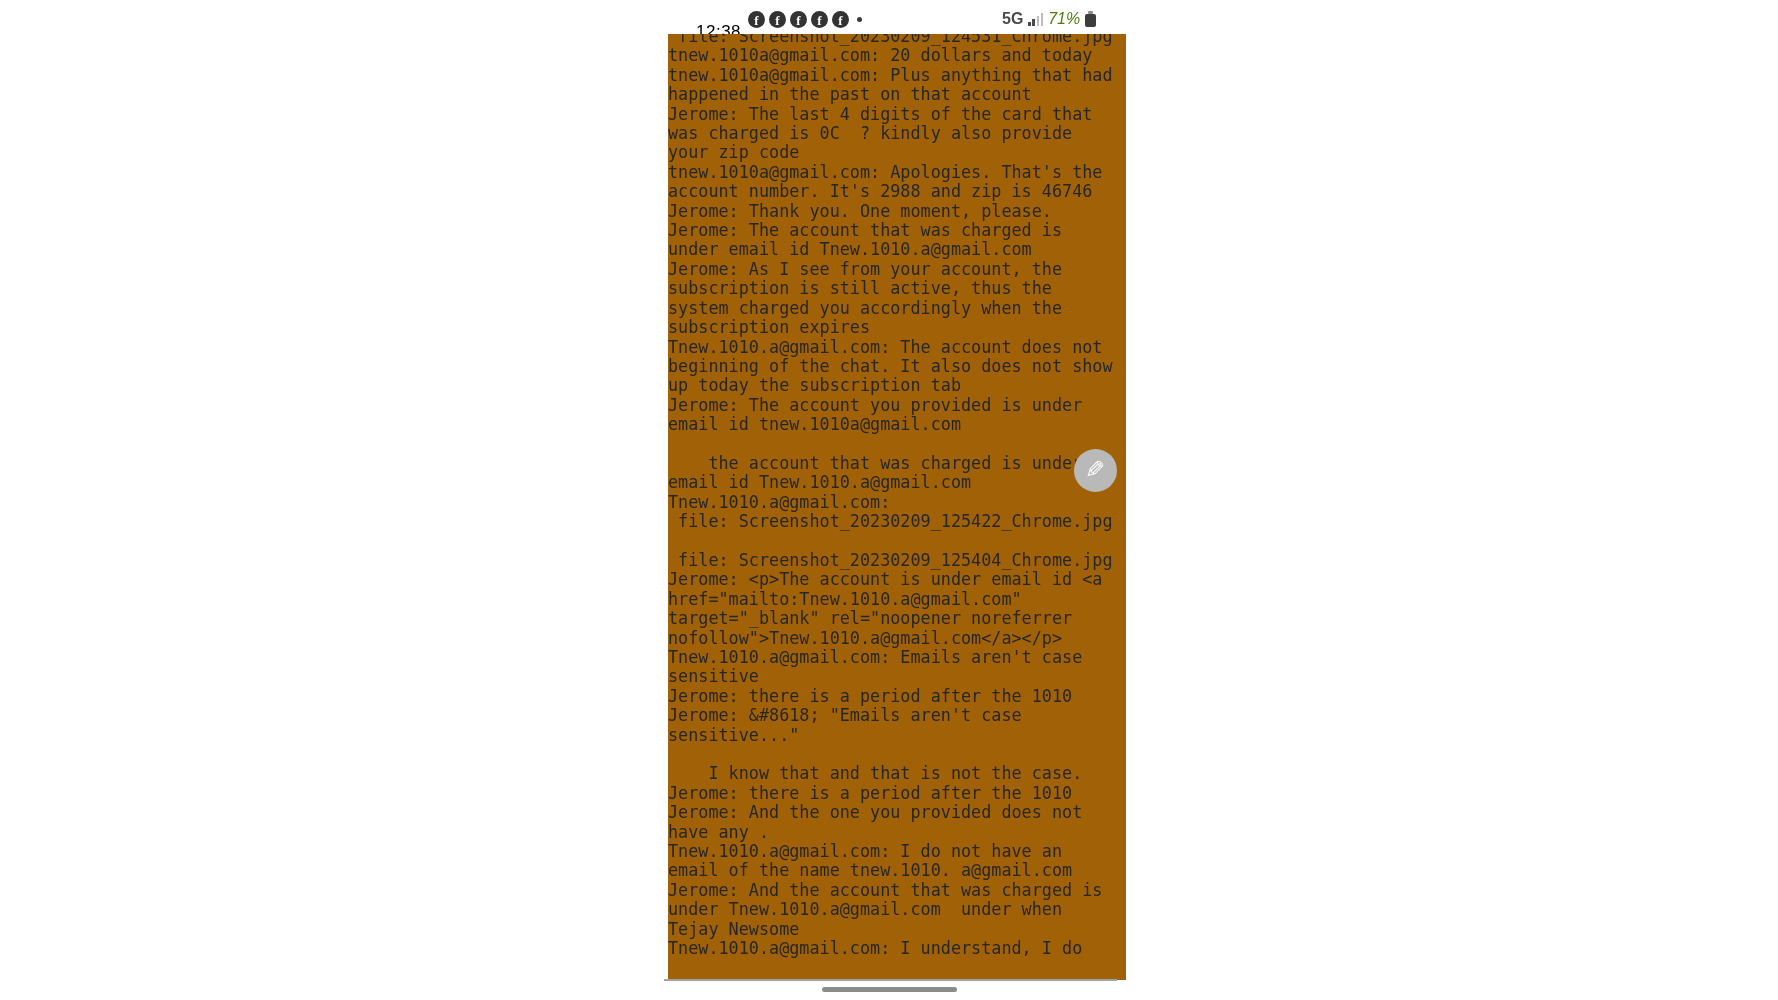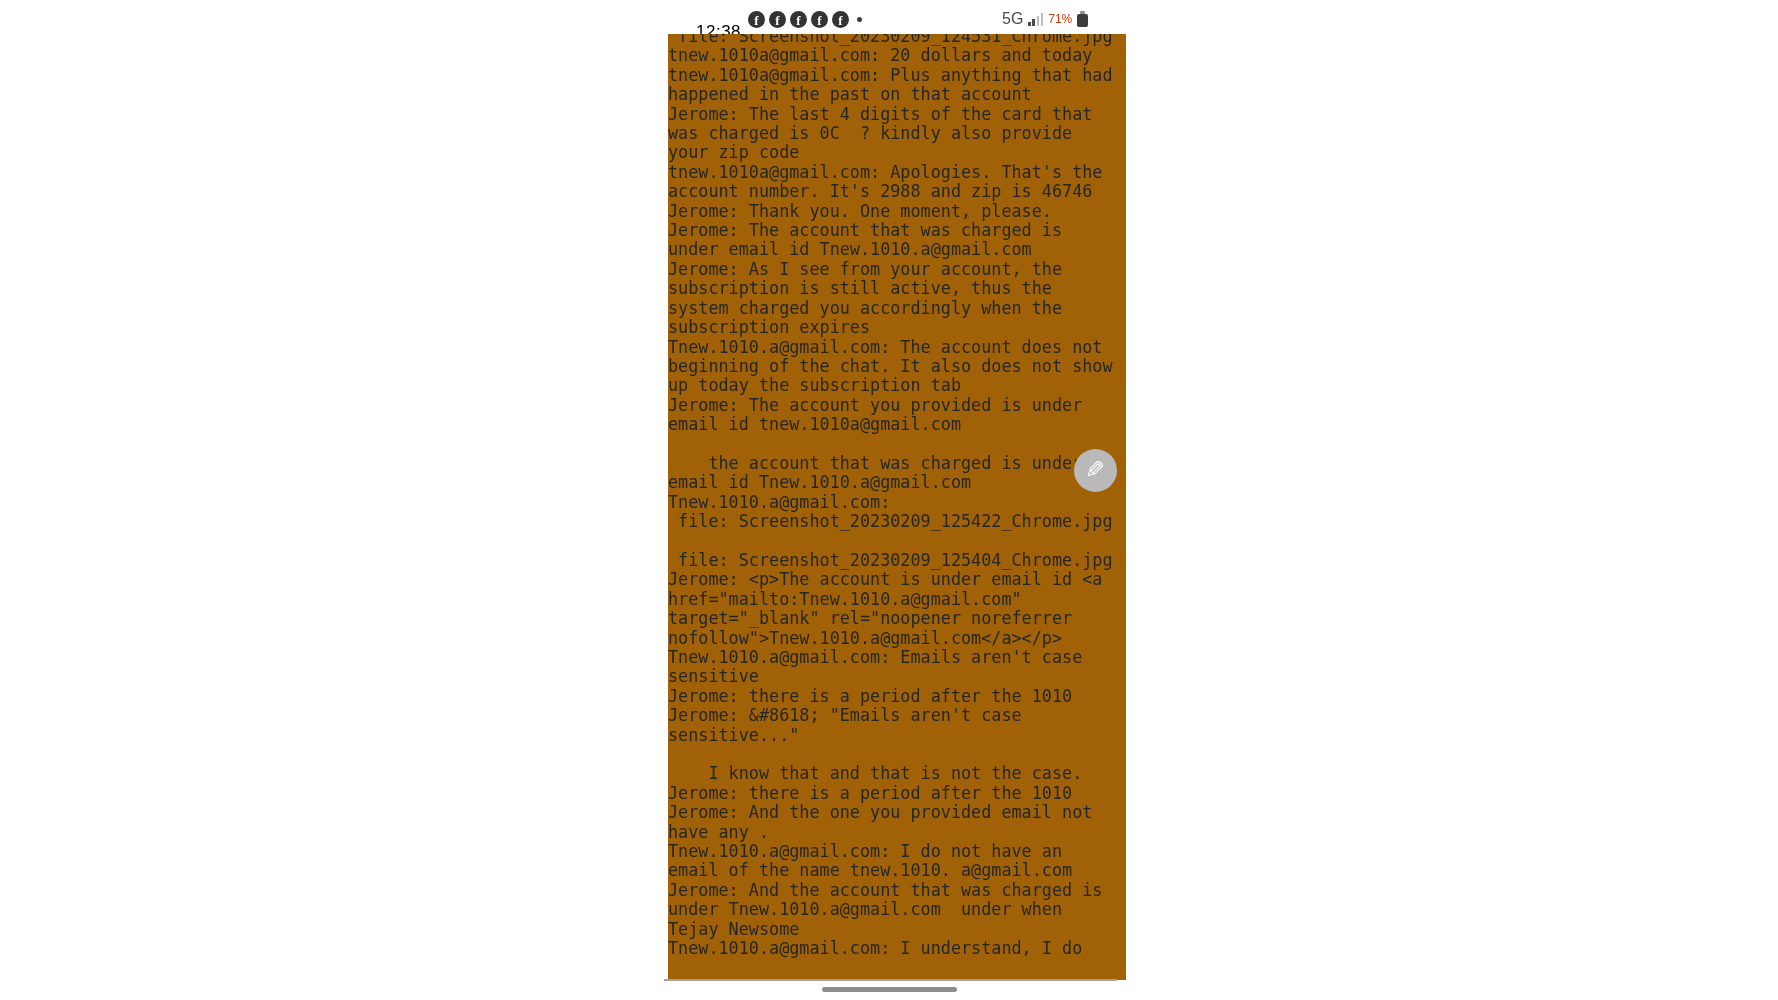--- a/index.html
+++ b/index.html
@@ -12,28 +12,28 @@
   .sb-icons { position: absolute; left: 748px; top: 11px; display: flex; gap: 4px; align-items: center; }
   .fb-icon {
     width: 17px; height: 17px; border-radius: 50%;
     background: #333333; color: #ffffff;
     font-family: "Liberation Serif", serif; font-weight: bold; font-size: 13px;
     display: flex; align-items: flex-end; justify-content: center; line-height: 15px;
     overflow: hidden;
   }
   .sb-dot { width: 5px; height: 5px; border-radius: 50%; background: #3a3a3a; margin-left: 4px; }
   .sb-right { position: absolute; left: 1002px; top: 10px; display: flex; align-items: center; gap: 5px; }
-  .sb-network { font-size: 16px; font-weight: normal; color: #4a4a4a; }
+  .sb-network { font-size: 16px; font-weight: bold; color: #4a4a4a; }
   .signal-icon { display: flex; align-items: flex-end; gap: 1.5px; height: 13px; }
   .signal-icon i { display: block; width: 2.6px; }
   .signal-icon .b1 { height: 4px;  background: #4a4a4a; }
   .signal-icon .b2 { height: 7px;  background: #4a4a4a; }
   .signal-icon .b3 { height: 10px; background: #bdbdbd; }
   .signal-icon .b4 { height: 13px; background: #bdbdbd; }
-  .sb-battery-pct { font-size: 12px; color: #c2410c; }
+  .sb-battery-pct { font-size: 16px; color: #4d7c0f; font-style: italic; }
   .battery-icon { width: 11px; height: 16px; position: relative; }
   .battery-icon .cap { position: absolute; top: 0; left: 3px; width: 5px; height: 2.5px; background: #8e8e8e; border-radius: 1px; }
   .battery-icon .body { position: absolute; top: 2.5px; left: 0; width: 11px; height: 13.5px; background: #3d3d3d; border-radius: 2px; }
 
   
   .doc {
     position: absolute; left: 668px; top: 34px; width: 458px; height: 946px;
     overflow: hidden; background: #a16207;
   }
   .doc-lines { margin-top: -7px; }
@@ -125,21 +125,21 @@
       <div class="line">target="_blank" rel="noopener noreferrer</div>
       <div class="line">nofollow"&gt;Tnew.1010.a@gmail.com&lt;/a&gt;&lt;/p&gt;</div>
       <div class="line">Tnew.1010.a@gmail.com: Emails aren't case</div>
       <div class="line">sensitive</div>
       <div class="line">Jerome: there is a period after the 1010</div>
       <div class="line">Jerome: &amp;#8618; "Emails aren't case</div>
       <div class="line">sensitive..."</div>
       <div class="line"></div>
       <div class="line">    I know that and that is not the case.</div>
       <div class="line">Jerome: there is a period after the 1010</div>
-      <div class="line">Jerome: And the one you provided email not</div>
+      <div class="line">Jerome: And the one you provided does not</div>
       <div class="line">have any .</div>
       <div class="line">Tnew.1010.a@gmail.com: I do not have an</div>
       <div class="line">email of the name tnew.1010. a@gmail.com</div>
       <div class="line">Jerome: And the account that was charged is</div>
       <div class="line">under Tnew.1010.a@gmail.com  under when</div>
       <div class="line">Tejay Newsome</div>
       <div class="line">Tnew.1010.a@gmail.com: I understand, I do</div>
     </div>
 </div>
 

